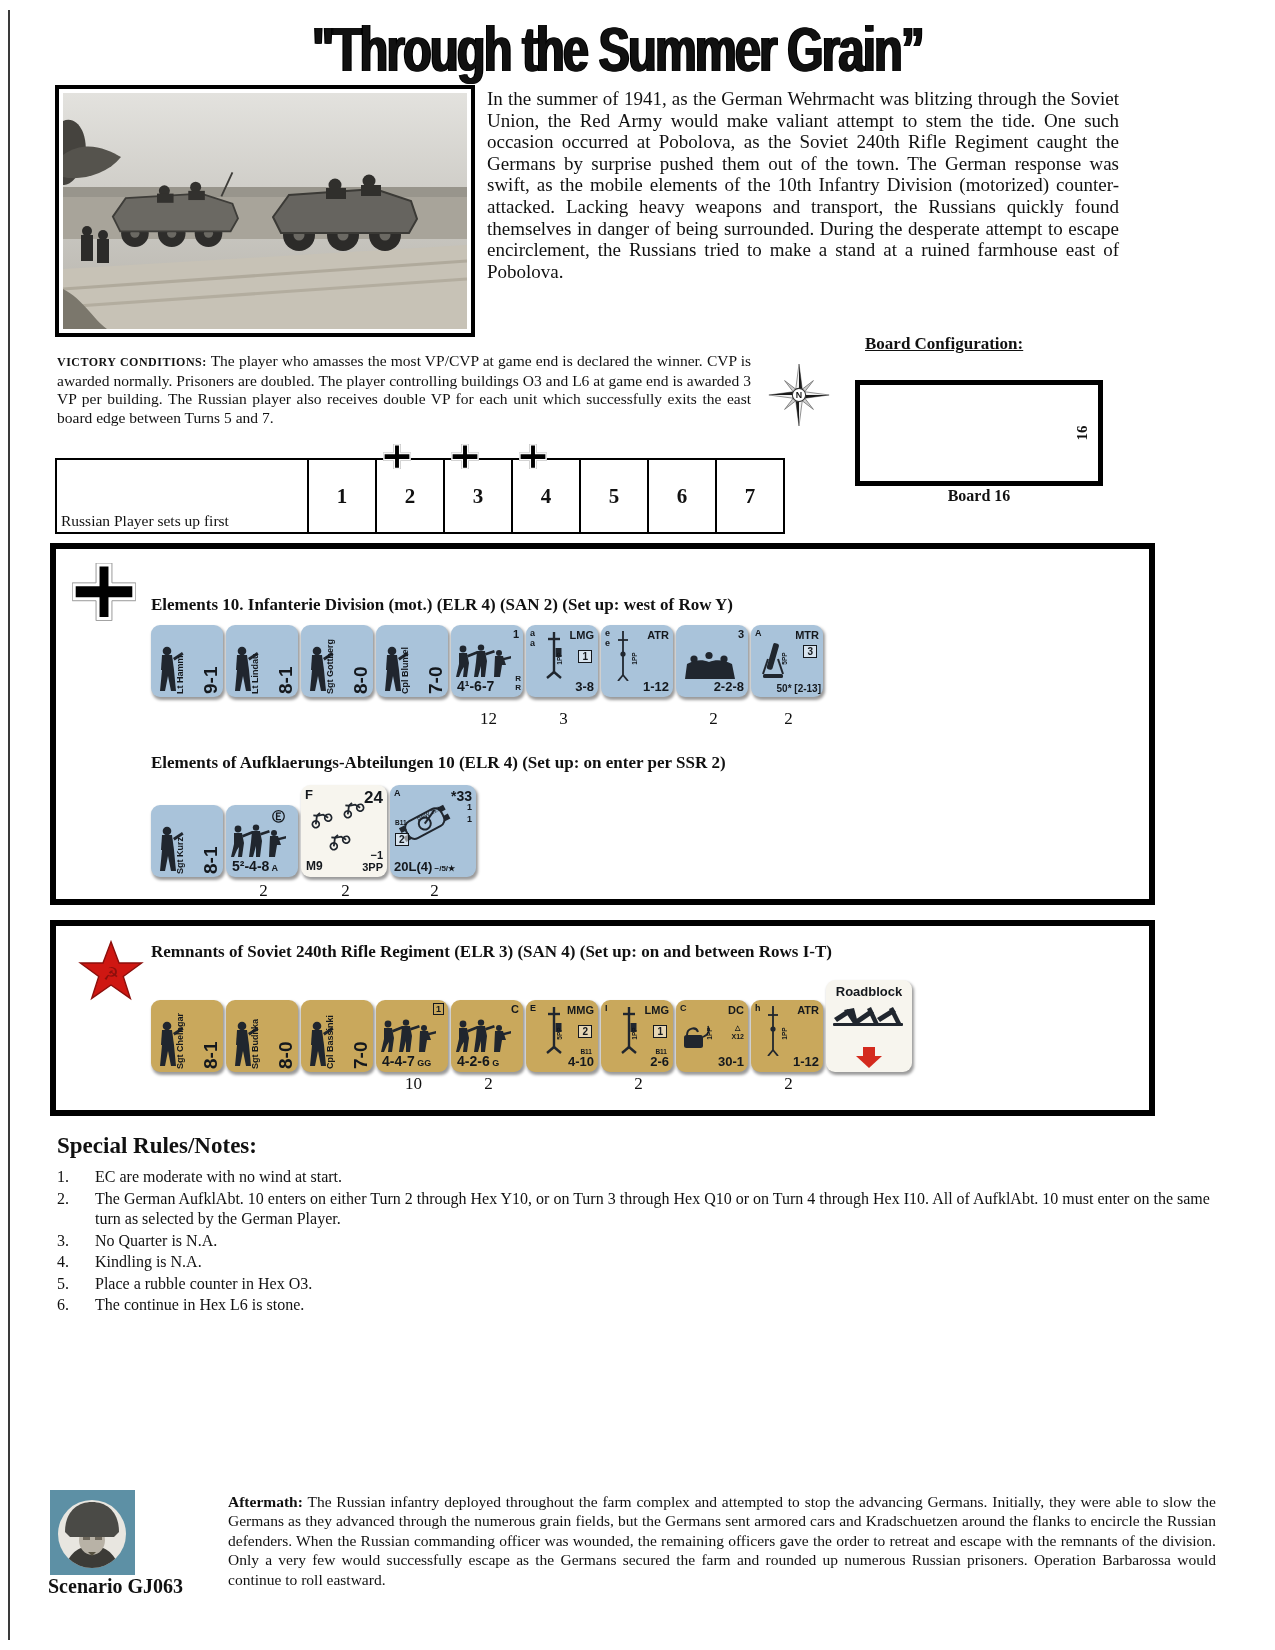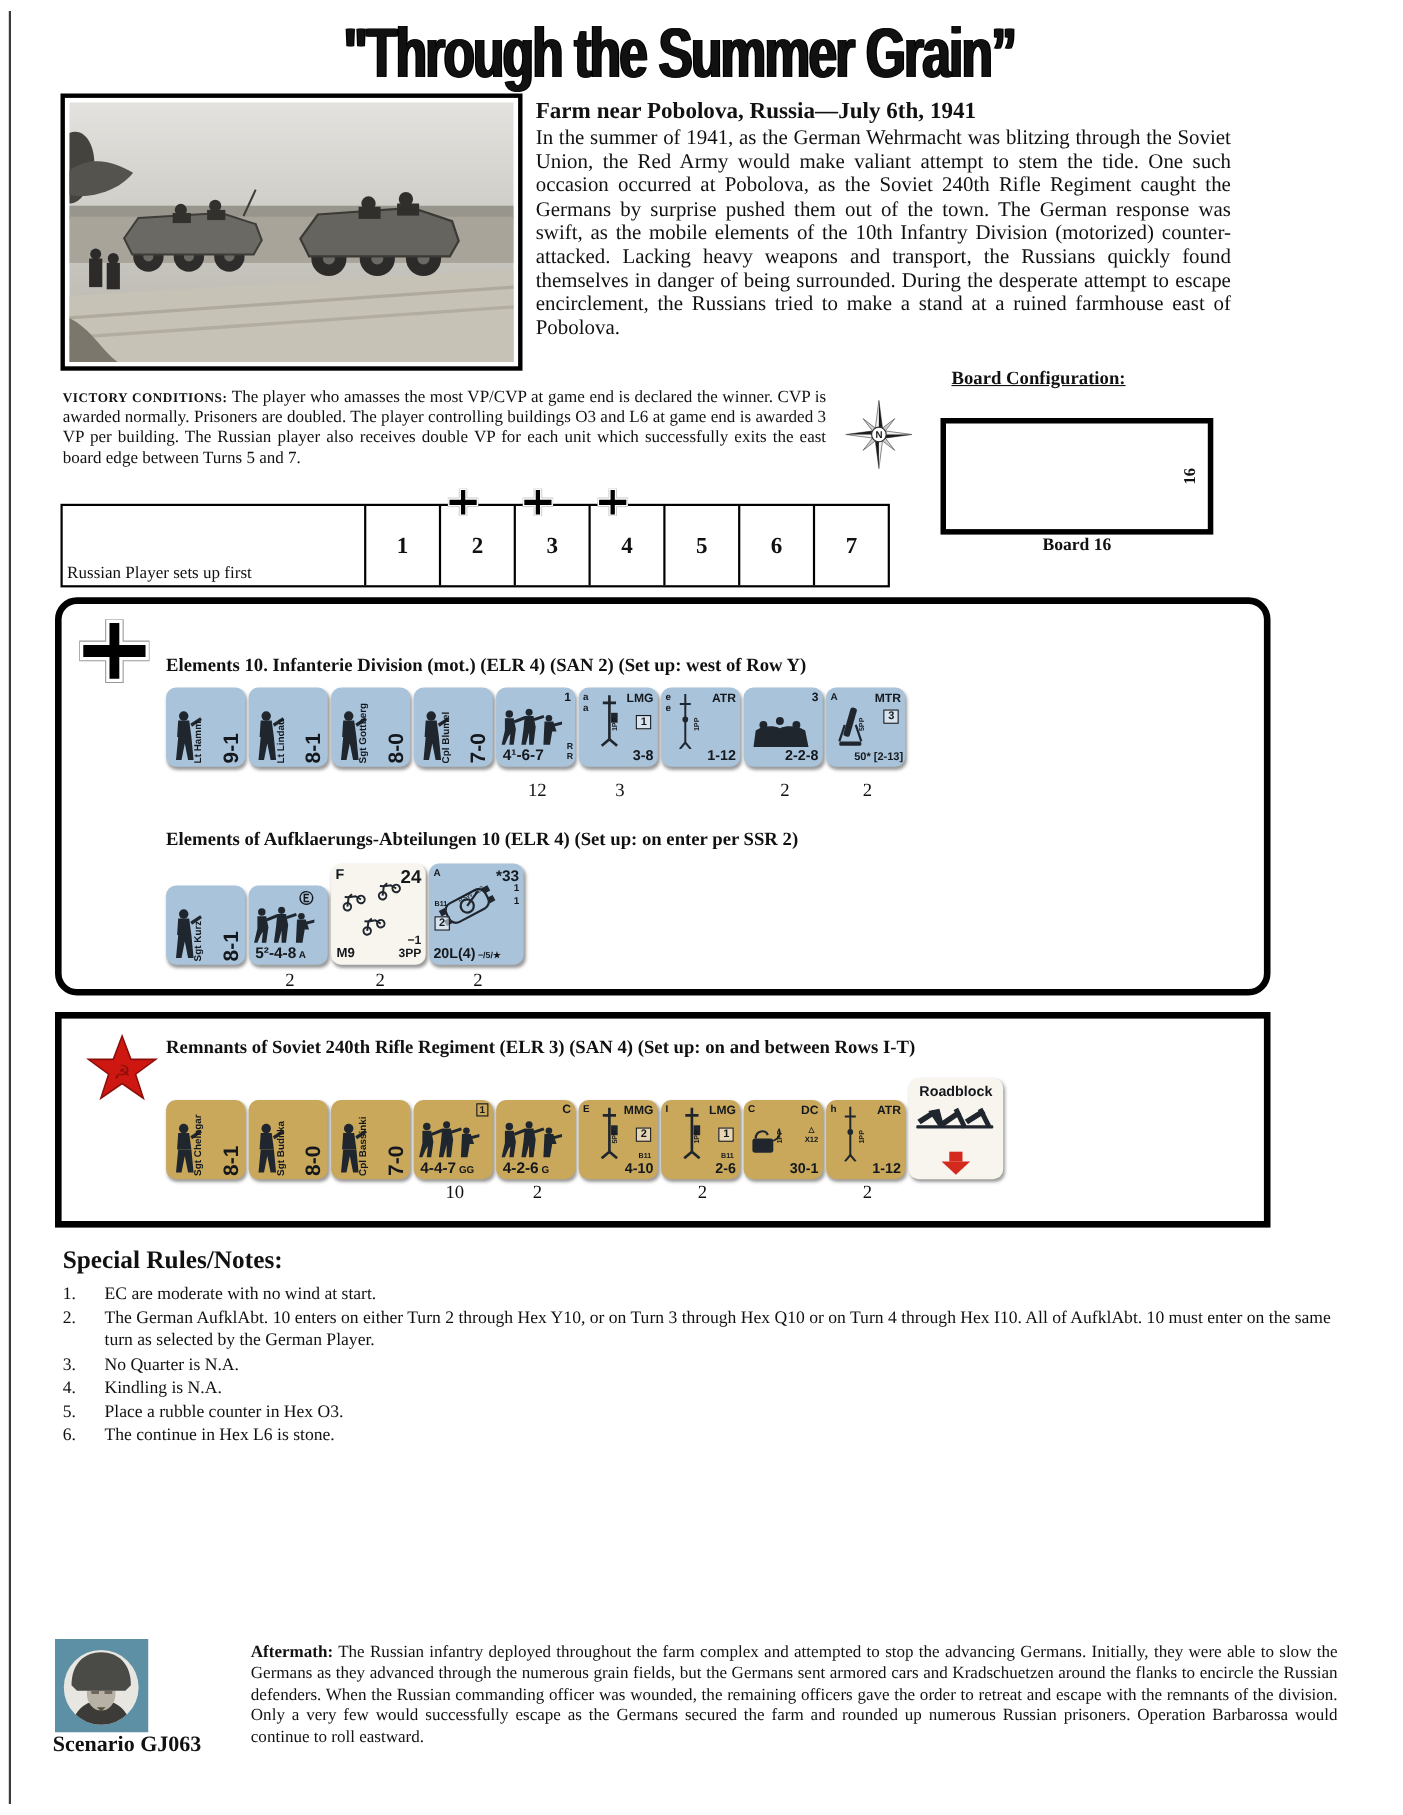--- a/index.html
+++ b/index.html
@@ -24,30 +24,30 @@
   #victory{left:57px;top:352px;width:694px;font-size:15.5px;line-height:18.6px;text-align:justify;}
   #victory b{font-size:12px;letter-spacing:.5px;}
   
   #compass{left:768px;top:362px;}
   #board-head{left:865px;top:334px;font-size:17px;font-weight:700;text-decoration:underline;}
   #board-rect{left:855px;top:380px;width:238px;height:96px;border:5px solid #000;}
   #board-num{right:8px;top:50%;transform:translateY(-50%) rotate(-90deg);font-size:15px;font-weight:700;}
   #board-caption{left:855px;top:487px;width:248px;text-align:center;font-size:16px;font-weight:700;}
   
   #turntrack{left:55px;top:458px;height:72px;display:flex;border:2px solid #000;}
-  .tt-left{width:274px;display:flex;flex-direction:column;}
+  .tt-left{width:250px;display:flex;flex-direction:column;}
   .tt-row{flex:1;display:flex;align-items:flex-end;padding:0 4px 2px 4px;font-size:15.5px;
           border-bottom:2px solid #000;box-sizing:border-box;}
   .tt-row:last-child{border-bottom:none;}
   .tt-cell{position:relative;width:66px;border-left:2px solid #000;display:flex;
            align-items:center;justify-content:center;font-size:21px;font-weight:700;}
   .tt-cross{position:absolute;left:6px;top:-16px;}
   
   .ob-box{left:50px;width:1105px;border:6px solid #000;background:#fff;box-sizing:border-box;}
-  #german-box{top:543px;height:362px;border-radius:20px;}
+  #german-box{top:543px;height:362px;}
   #soviet-box{top:920px;height:196px;}
   .ob-head{position:absolute;left:95px;font-size:17px;font-weight:700;}
   .crow{position:absolute;left:95px;display:flex;align-items:flex-end;}
   .countrow{position:absolute;left:95px;display:flex;}
   .count-slot{display:inline-block;width:75px;text-align:center;font-size:17px;}
   .count-slot.big{width:89px;}
   
   .counter{position:relative;width:72px;height:72px;border-radius:9px;margin-right:3px;
            box-shadow:1.5px 2.5px 3px rgba(0,0,0,.4);flex:0 0 auto;
            font-family:"Liberation Sans",sans-serif;}
@@ -166,21 +166,20 @@
         <circle cx="24" cy="138" r="5"></circle>
           <rect x="18" y="142" width="12" height="26"></rect>
         <circle cx="40" cy="142" r="5"></circle>
           <rect x="34" y="146" width="12" height="24"></rect>
       </g>
       <path d="M0 236 L0 196 C20 206 30 226 44 236 Z" fill="#7b776c"></path>
     </svg>
   </div>
 
   <div id="intro" class="abs">
-    <h2>Farm near Pobolova, Russia—July 6th, 1941</h2>
     <p>In the summer of 1941, as the German Wehrmacht was blitzing through the Soviet Union, the Red Army would make valiant attempt to stem the tide. One such occasion occurred at Pobolova, as the Soviet 240th Rifle Regiment caught the Germans by surprise pushed them out of the town. The German response was swift, as the mobile elements of the 10th Infantry Division (motorized) counter-attacked. Lacking heavy weapons and transport, the Russians quickly found themselves in danger of being surrounded. During the desperate attempt to escape encirclement, the Russians tried to make a stand at a ruined farmhouse east of Pobolova.</p>
   </div>
 
   <div id="victory" class="abs">
     <b>VICTORY  CONDITIONS:</b>
     <span>The player who amasses the most VP/CVP at game end is declared the winner. CVP is awarded normally. Prisoners are doubled. The player controlling buildings O3 and L6 at game end is awarded 3 VP per building. The Russian player also receives double VP for each unit which successfully exits the east board edge between Turns 5 and 7.</span>
   </div>
 
   <div id="compass" class="abs">
     <svg width="62" height="66" viewBox="0 0 70 74">

